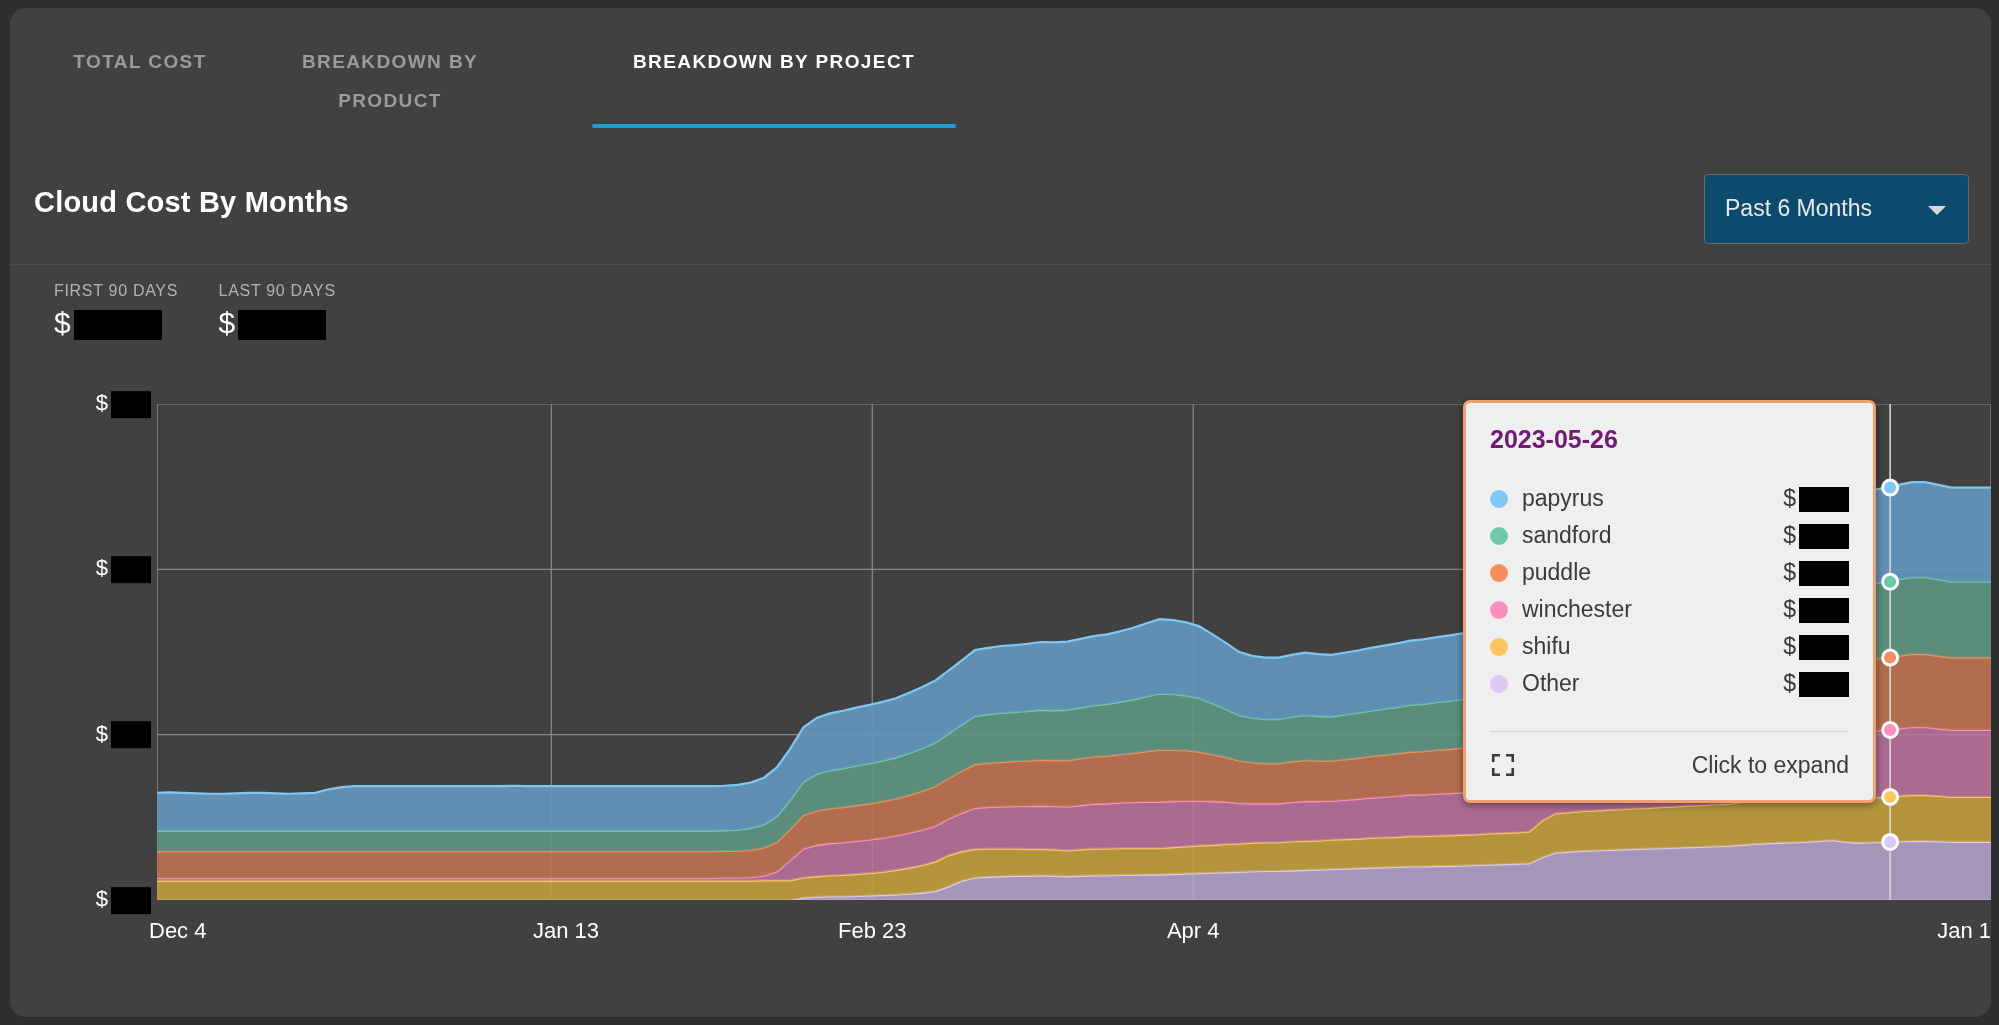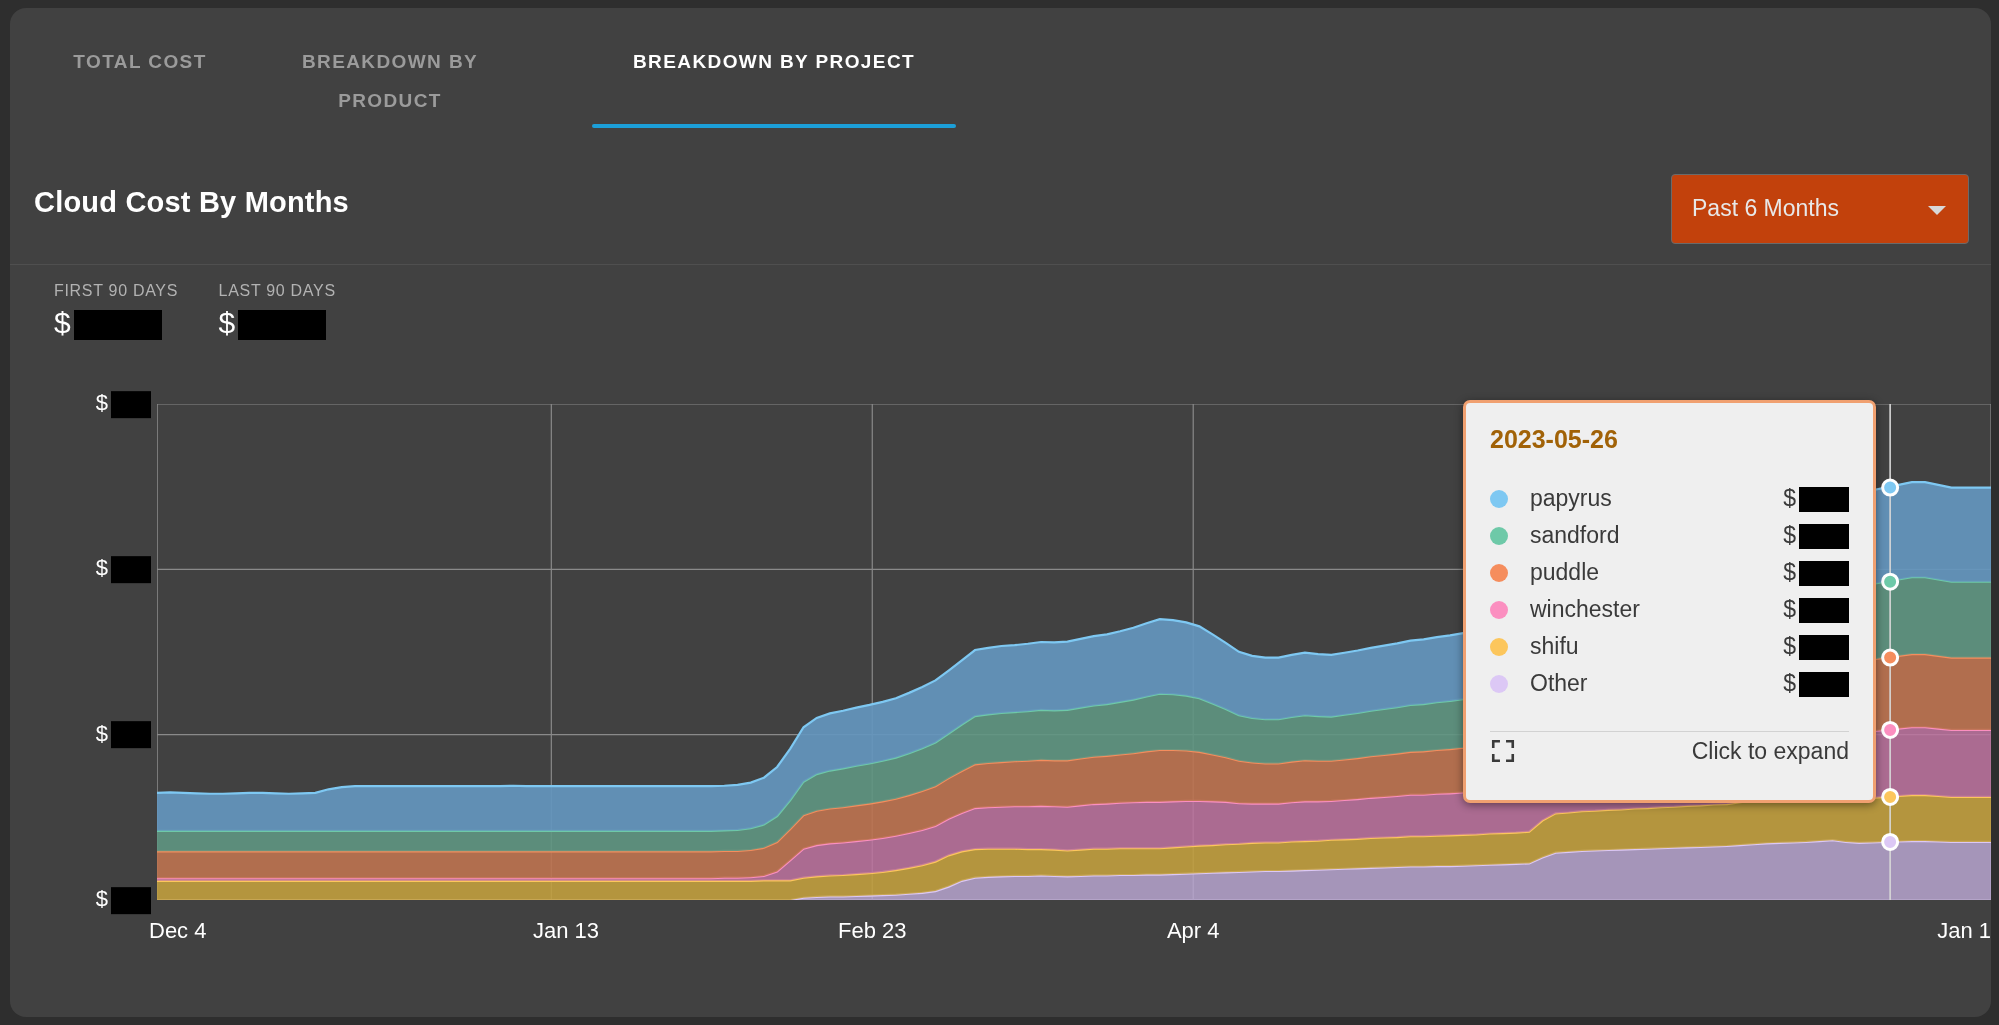--- a/index.html
+++ b/index.html
@@ -61,24 +61,24 @@
     position: absolute;
     left: 24px; top: 178px;
     font-size: 29px;
     font-weight: bold;
     color: #ffffff;
     letter-spacing: 0.2px;
   }
   .range-select {
     position: absolute;
     right: 22px; top: 166px;
-    width: 298px; height: 70px;
+    width: 265px; height: 70px;
     border: 1px solid #6a6a6a;
     border-radius: 4px;
-    background: #c2410c;
+    background: #0c4a6e;
     cursor: pointer;
   }
   .range-select .label {
     position: absolute; left: 20px; top: 20px;
     font-size: 23px; color: #e8e8e8;
   }
   .range-select .caret {
     position: absolute; right: 22px; top: 31px;
     width: 0; height: 0;
     border-left: 9px solid transparent;
@@ -138,41 +138,41 @@
     left: 1453px; top: 392px;
     width: 413px; height: 403px;
     background: #efefef;
     border: 3px solid #f0a070;
     border-radius: 7px;
     box-shadow: 0 2px 8px rgba(0,0,0,0.45);
     padding: 22px 24px 0 24px;
     z-index: 20;
   }
   .tt-date {
-    font-size: 25px; font-weight: bold; color: #a16207;
+    font-size: 25px; font-weight: bold; color: #701a75;
     margin-bottom: 26px;
   }
   .tt-row {
     display: flex; align-items: center;
     height: 37px;
-    font-size: 23px; color: #3a3a3a; gap: 8px;
+    font-size: 23px; color: #3a3a3a;
   }
   .tt-dot {
     width: 18px; height: 18px; border-radius: 50%;
     margin-right: 14px; flex: 0 0 18px;
   }
   .tt-name { flex: 1 1 auto; }
   .tt-val { white-space: nowrap; }
   .tt-val .redact { height: 25px; width: 50px; }
   .tt-sep {
     position: absolute; left: 24px; right: 24px; bottom: 68px;
     height: 1px; background: #d2d2d2;
   }
   .tt-foot {
-    position: absolute; left: 24px; right: 24px; bottom: 26px;
+    position: absolute; left: 24px; right: 24px; bottom: 12px;
     height: 46px; display: flex; align-items: center;
     justify-content: space-between;
     font-size: 23px; color: #3a3a3a;
     cursor: pointer;
   }
   .expand-icon { width: 26px; height: 26px; display: block; }
 </style>
 </head>
 <body>
 

